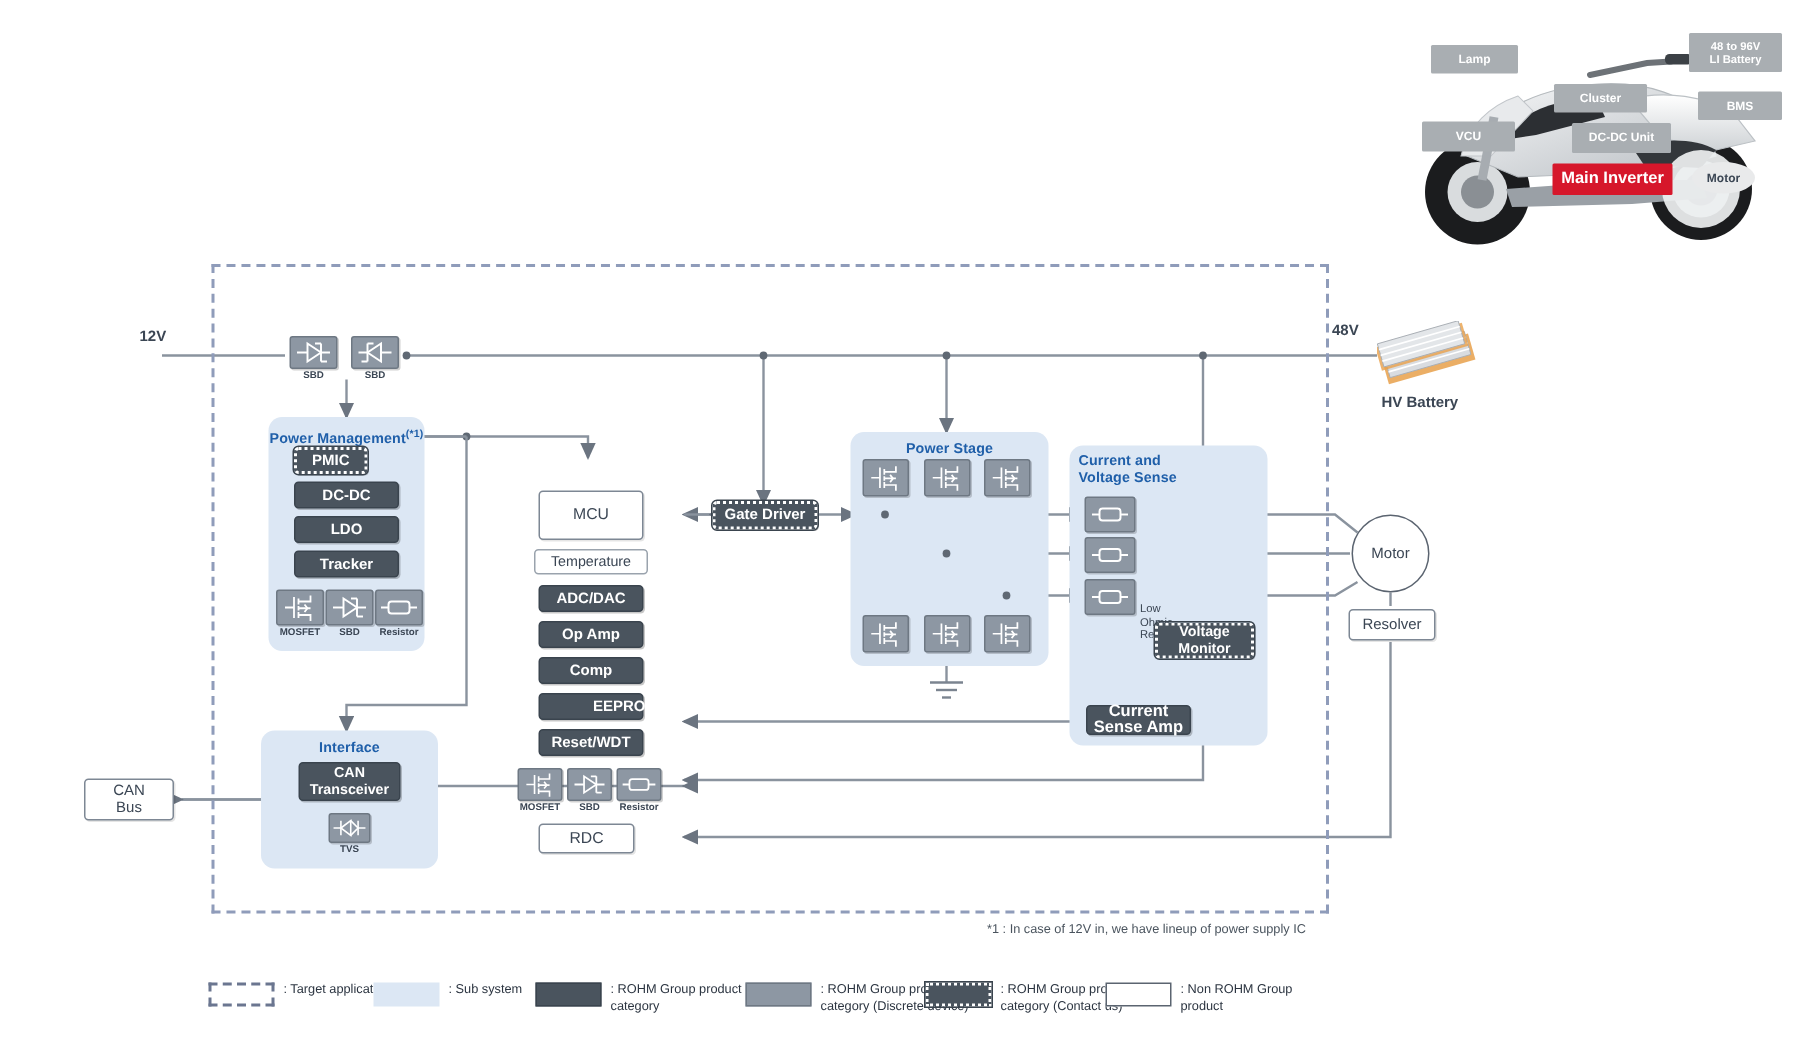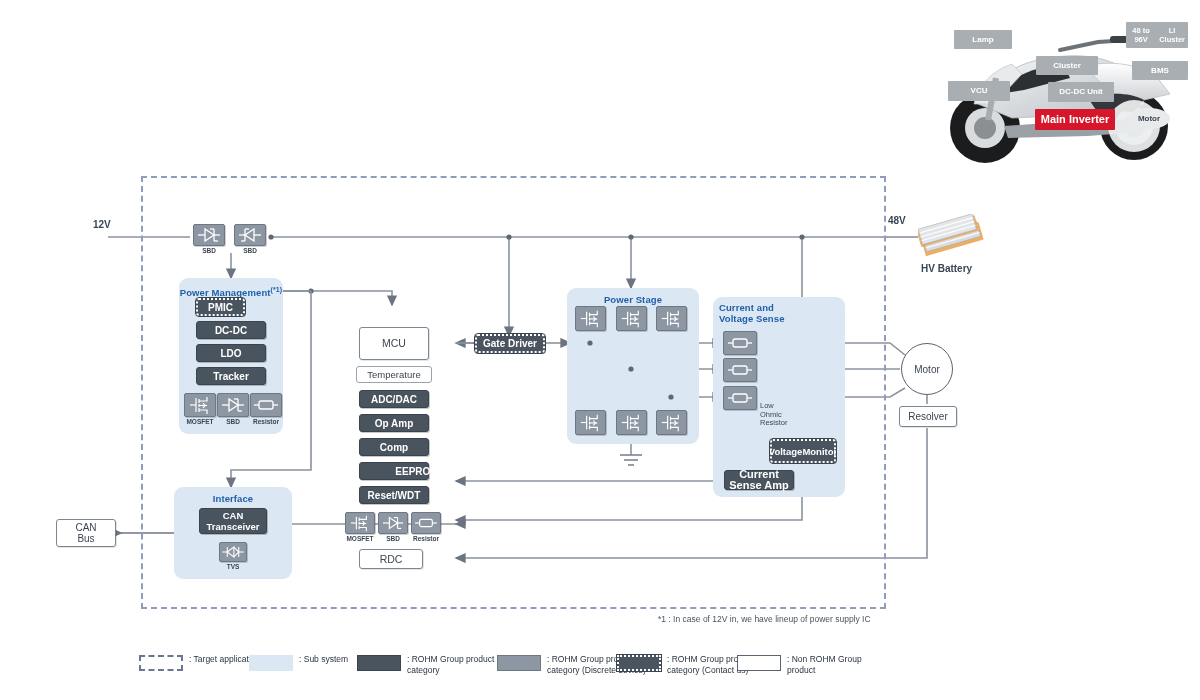--- a/index.html
+++ b/index.html
@@ -192,23 +192,23 @@
       </div>
     <div class="moto-cap" style="left:98px; top:48px; width:62px; height:19px;">
         <span>Cluster</span>
       </div>
     <div class="moto-cap" style="left:10px; top:73px; width:62px; height:20px;">
         <span>VCU</span>
       </div>
     <div class="moto-cap" style="left:110px; top:74px; width:66px; height:20px;">
         <span>DC-DC Unit</span>
       </div>
-    <div class="moto-cap small" style="left:188px; top:14px; width:62px; height:26px; flex-direction:row;">
+    <div class="moto-cap small" style="left:188px; top:14px; width:62px; height:26px; flex-direction:column;">
       <span>48 to 96V</span>
-      <span>LI Cluster</span>
+      <span>LI Battery</span>
     </div>
     <div class="moto-cap" style="left:194px; top:53px; width:56px; height:19px;">
         <span>BMS</span>
       </div>
     <div class="moto-cap red" style="left:97px; top:101px; width:80px; height:21px;">
         <span>Main Inverter</span>
       </div>
     <div class="moto-cap" style="left:190px; top:100px; width:42px; height:21px; background:#e9eaeb; color:#3b4654; border-radius:50%/50%;">
         <span>Motor</span>
       </div>
@@ -603,21 +603,21 @@
           <path d="M22 11 L27 11"></path>
         </g>
       </svg>
   </div>
   <div class="tlabel small" style="left:760px; top:402px;">
     <div>Low</div>
     <div>Ohmic</div>
     <div>Resistor</div>
   </div>
 
-  <div class="blk contact" style="left:770px; top:439px; width:66px; height:24px; flex-direction:row; font-size:9.5px;">
+  <div class="blk contact" style="left:770px; top:415px; width:66px; height:24px; flex-direction:column; font-size:9.5px;">
     <span>Voltage</span>
     <span>Monitor</span>
   </div>
 
   <div class="blk dark" style="left:724px; top:470px; width:70px; height:20px; flex-direction:column; font-size:11px;">
     <span>Current</span>
     <span>Sense Amp</span>
   </div>
 
   <div class="subsys" style="left:174px; top:487px; width:118px; height:92px;">

